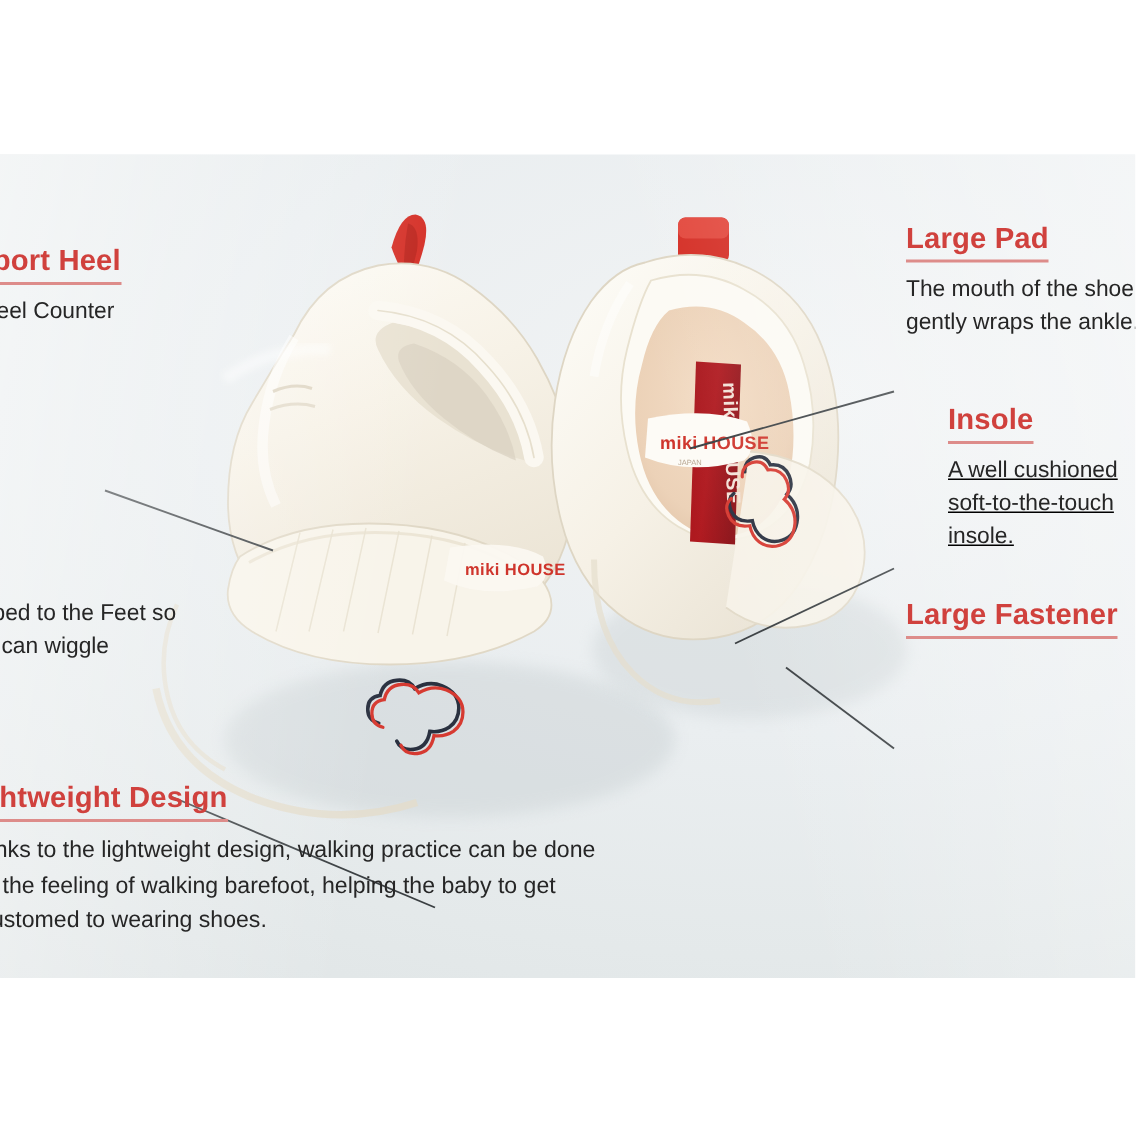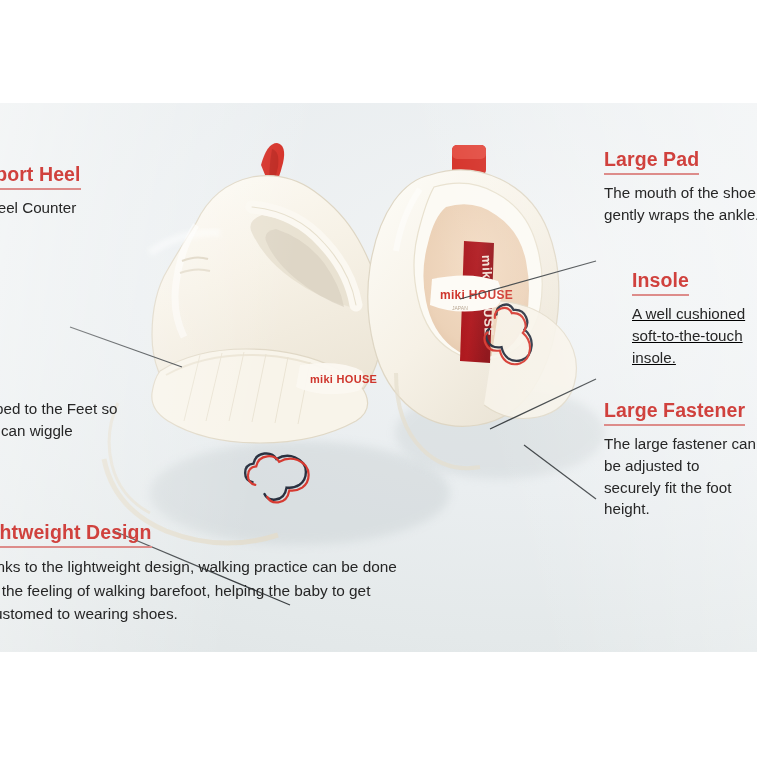--- a/index.html
+++ b/index.html
@@ -300,19 +300,15 @@
 
   <div class="block" id="b-insole">
     <div class="heading">Insole</div>
     <div class="body-text nowrap">A well cushioned
 soft-to-the-touch
 insole.</div>
   </div>
 
   <div class="block" id="b-fastener">
     <div class="heading">Large Fastener</div>
-    <div class="body-text nowrap">The large fastener can
-be adjusted to
-securely fit the foot
-height.</div>
   </div>
 
 </div>
 
 </body></html>

